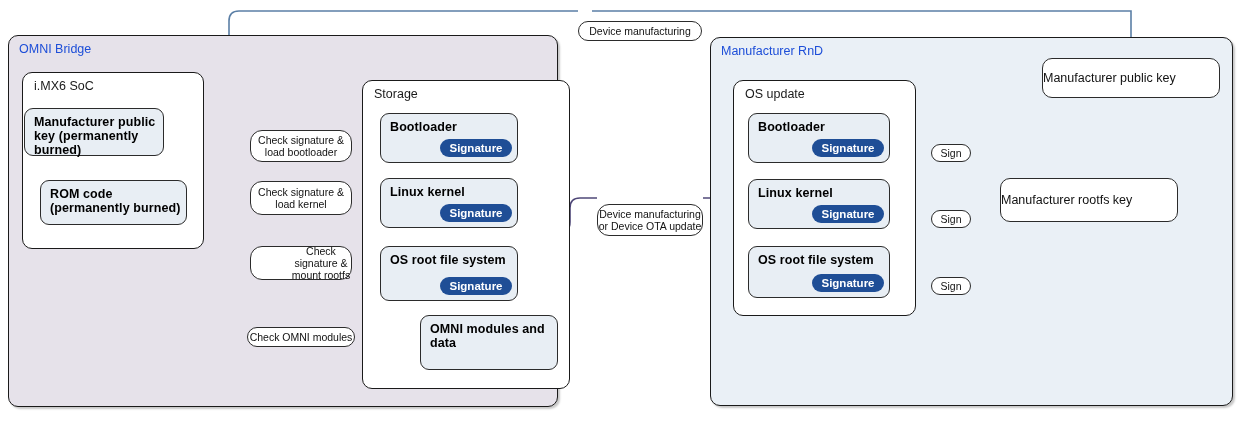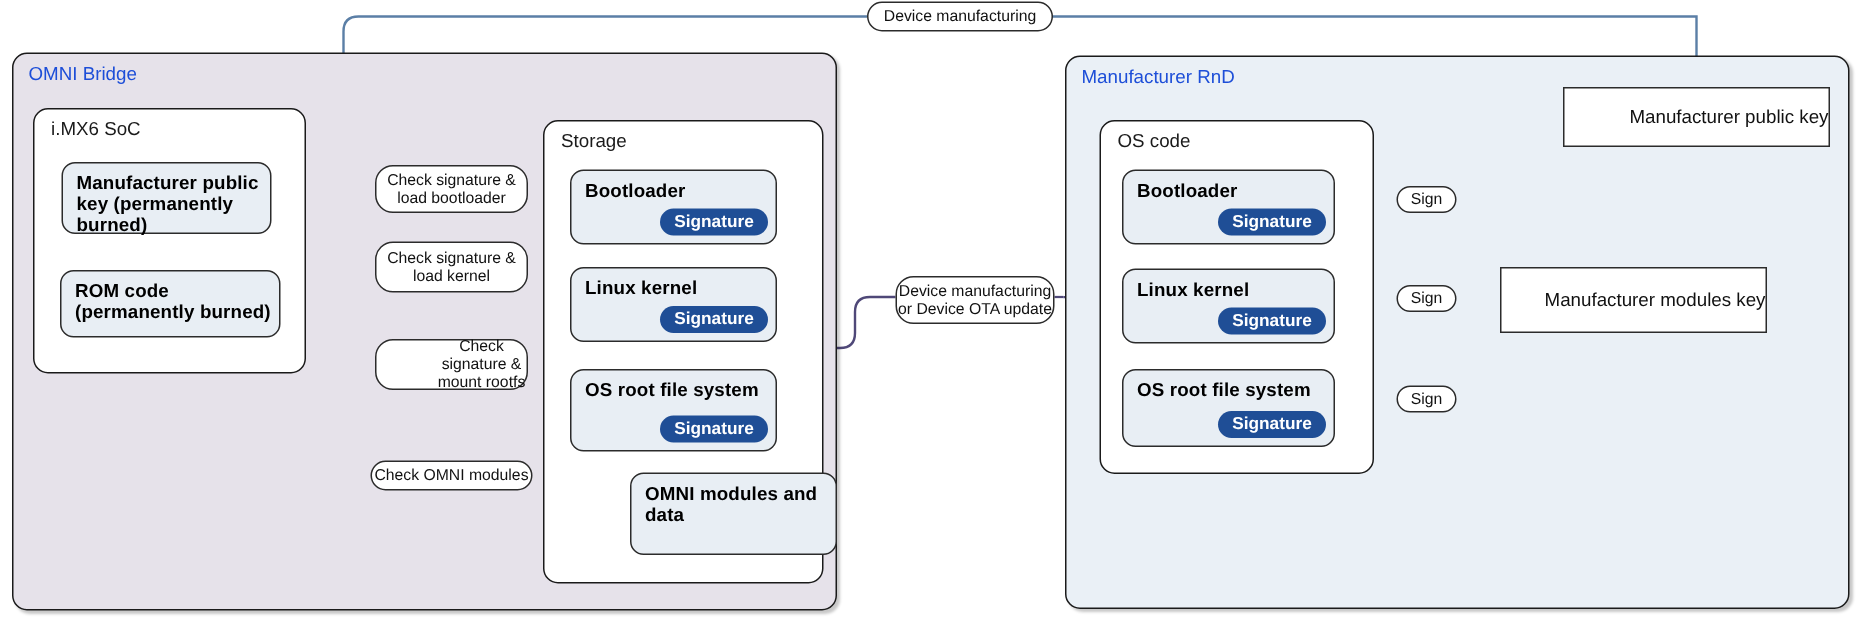--- a/index.html
+++ b/index.html
@@ -14,23 +14,23 @@
   .subbox{background:#ffffff;border:1.5px solid #1a1a1a;border-radius:10px;box-sizing:border-box;}
   .subbox-title{position:absolute;left:11px;top:6px;font-size:12.5px;color:#1a1a1a;}
   .item{background:#e8eef4;border:1.4px solid #2b2b2b;border-radius:9px;box-sizing:border-box;
         position:absolute;}
   .item-label{position:absolute;left:9px;top:6px;font-size:12.5px;font-weight:bold;color:#000;
         line-height:14px;letter-spacing:.1px;}
   .sig{position:absolute;background:#1f4e96;color:#fff;font-size:11.5px;font-weight:bold;
        border-radius:10px;height:18px;line-height:19px;text-align:center;}
   .pill{position:absolute;background:#ffffff;border:1.3px solid #2b2b2b;border-radius:12px;
         box-sizing:border-box;display:flex;align-items:center;justify-content:center;
-        text-align:center;font-size:10.5px;color:#111;line-height:12px;}
-  .keybox{position:absolute;background:#ffffff;border:1.4px solid #2b2b2b;border-radius:0;
-        box-sizing:border-box;display:flex;align-items:center;justify-content:flex-end;
+        text-align:center;font-size:10.5px;color:#111;line-height:12px;margin-top:20px;}
+  .keybox{position:absolute;background:#ffffff;border:1.4px solid #2b2b2b;border-radius:10px;
+        box-sizing:border-box;display:flex;align-items:center;justify-content:flex-start;
         font-size:12.5px;color:#111;}
   .lbl-2line{white-space:pre-line;}
 </style>
 </head>
 <body>
 
 <div id="stage">
 
   <svg id="wires" viewBox="0 0 1250 426">
     <defs>
@@ -104,42 +104,42 @@
     </g>
   </svg>
 
   <div class="node zone zone-omni" style="left:8px;top:35px;width:550px;height:372px;">
     <span class="zone-title">OMNI Bridge</span>
   </div>
 
   <div class="node subbox" style="left:22px;top:72px;width:182px;height:177px;">
     <span class="subbox-title">i.MX6 SoC</span>
   </div>
-  <div class="item" style="left:41px;top:108px;width:140px;height:48px;">
+  <div class="item" style="left:24px;top:108px;width:140px;height:48px;">
     <span class="item-label" style="width:126px;">Manufacturer public key (permanently burned)</span>
   </div>
   <div class="item" style="left:40px;top:180px;width:147px;height:45px;">
     <span class="item-label lbl-2line" style="width:136px;">ROM code
  (permanently burned)</span>
   </div>
 
   <div class="pill" style="left:250px;top:110px;width:102px;height:32px;">
     <span>Check signature &amp; load bootloader</span>
   </div>
   <div class="pill" style="left:250px;top:161px;width:102px;height:34px;">
     <span>Check signature &amp; load kernel</span>
   </div>
   <div class="pill" style="left:250px;top:226px;width:102px;height:34px;padding-left:40px;">
     <span>Check signature &amp; mount rootfs</span>
   </div>
   <div class="pill" style="left:247px;top:307px;width:108px;height:20px;">
     <span>Check OMNI modules</span>
   </div>
 
-  <div class="node subbox" style="left:362px;top:80px;width:187px;height:309px;">
+  <div class="node subbox" style="left:362px;top:80px;width:208px;height:309px;">
     <span class="subbox-title">Storage</span>
   </div>
 
   <div class="item" style="left:380px;top:113px;width:138px;height:50px;">
     <span class="item-label">Bootloader</span>
     <span class="sig" style="right:5px;bottom:5px;width:72px;">Signature</span>
   </div>
 
   <div class="item" style="left:380px;top:178px;width:138px;height:50px;">
     <span class="item-label">Linux kernel</span>
@@ -161,21 +161,21 @@
 
   <div class="pill" style="left:578px;top:1px;width:124px;height:20px;">
     <span>Device manufacturing</span>
   </div>
 
   <div class="node zone zone-rnd" style="left:710px;top:37px;width:523px;height:369px;">
     <span class="zone-title">Manufacturer RnD</span>
   </div>
 
   <div class="node subbox" style="left:733px;top:80px;width:183px;height:236px;">
-    <span class="subbox-title">OS code</span>
+    <span class="subbox-title">OS update</span>
   </div>
 
   <div class="item" style="left:748px;top:113px;width:142px;height:50px;">
     <span class="item-label">Bootloader</span>
     <span class="sig" style="right:5px;bottom:5px;width:72px;">Signature</span>
   </div>
 
   <div class="item" style="left:748px;top:179px;width:142px;height:50px;">
     <span class="item-label">Linux kernel</span>
     <span class="sig" style="right:5px;bottom:5px;width:72px;">Signature</span>
@@ -193,16 +193,16 @@
     <span>Sign</span>
   </div>
   <div class="pill" style="left:931px;top:257px;width:40px;height:18px;">
     <span>Sign</span>
   </div>
 
   <div class="keybox" style="left:1042px;top:58px;width:178px;height:40px;">
     <span>Manufacturer public key</span>
   </div>
   <div class="keybox" style="left:1000px;top:178px;width:178px;height:44px;">
-    <span>Manufacturer modules key</span>
+    <span>Manufacturer rootfs key</span>
   </div>
 
 </div>
 
 </body></html>

